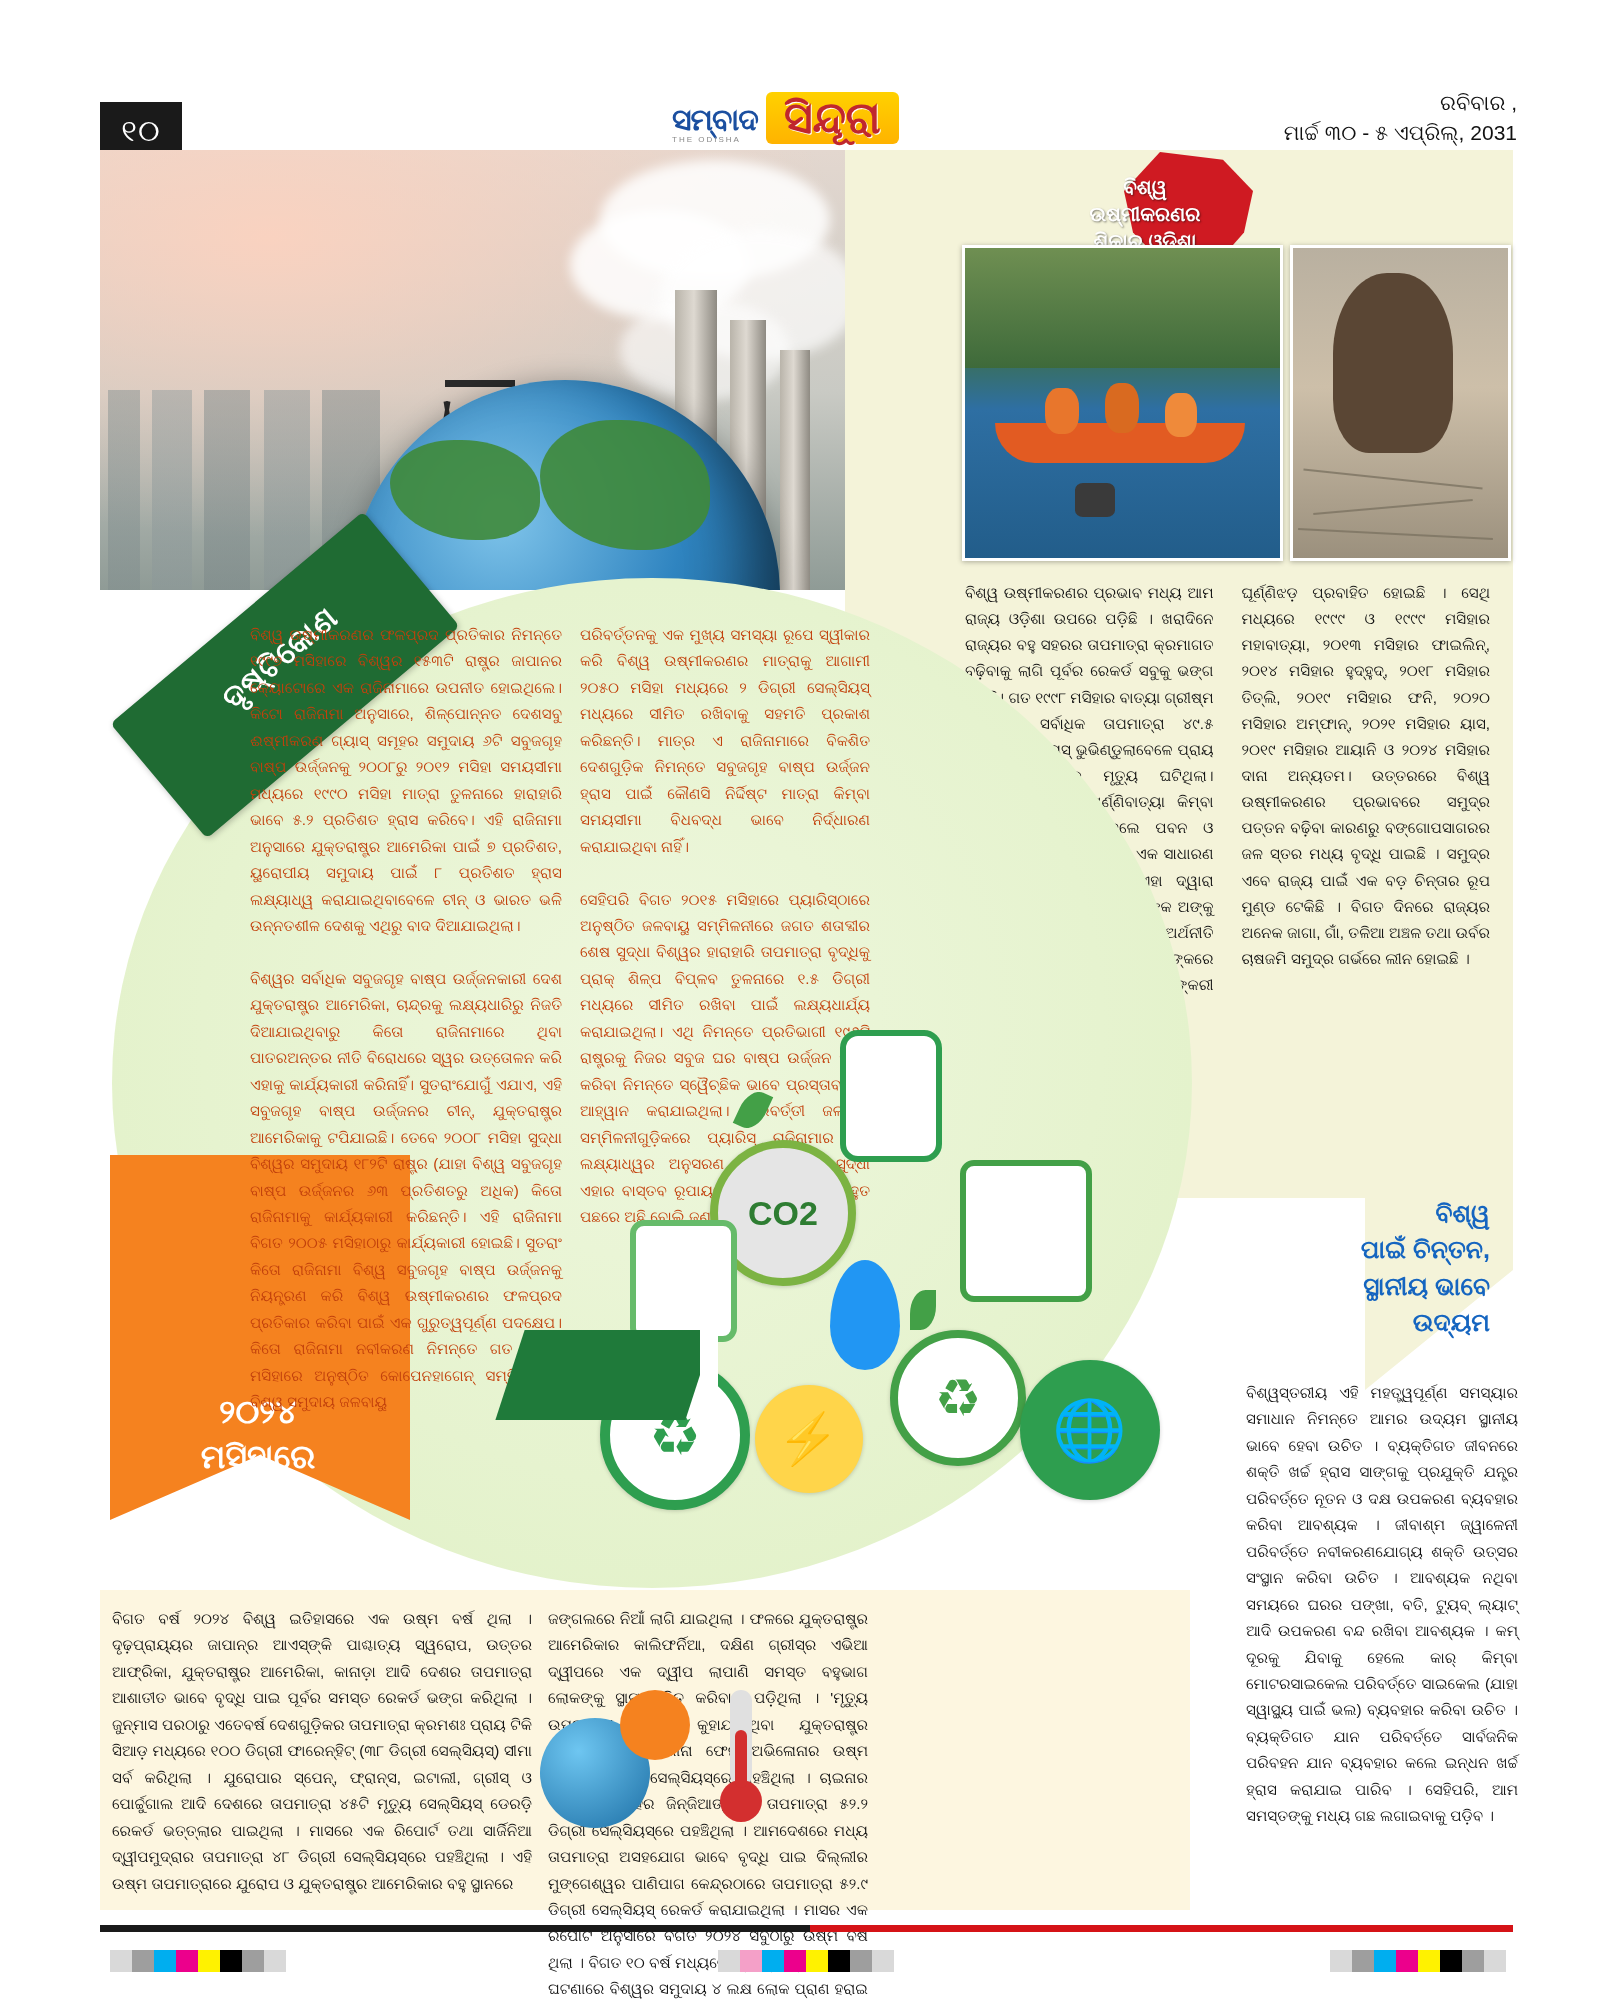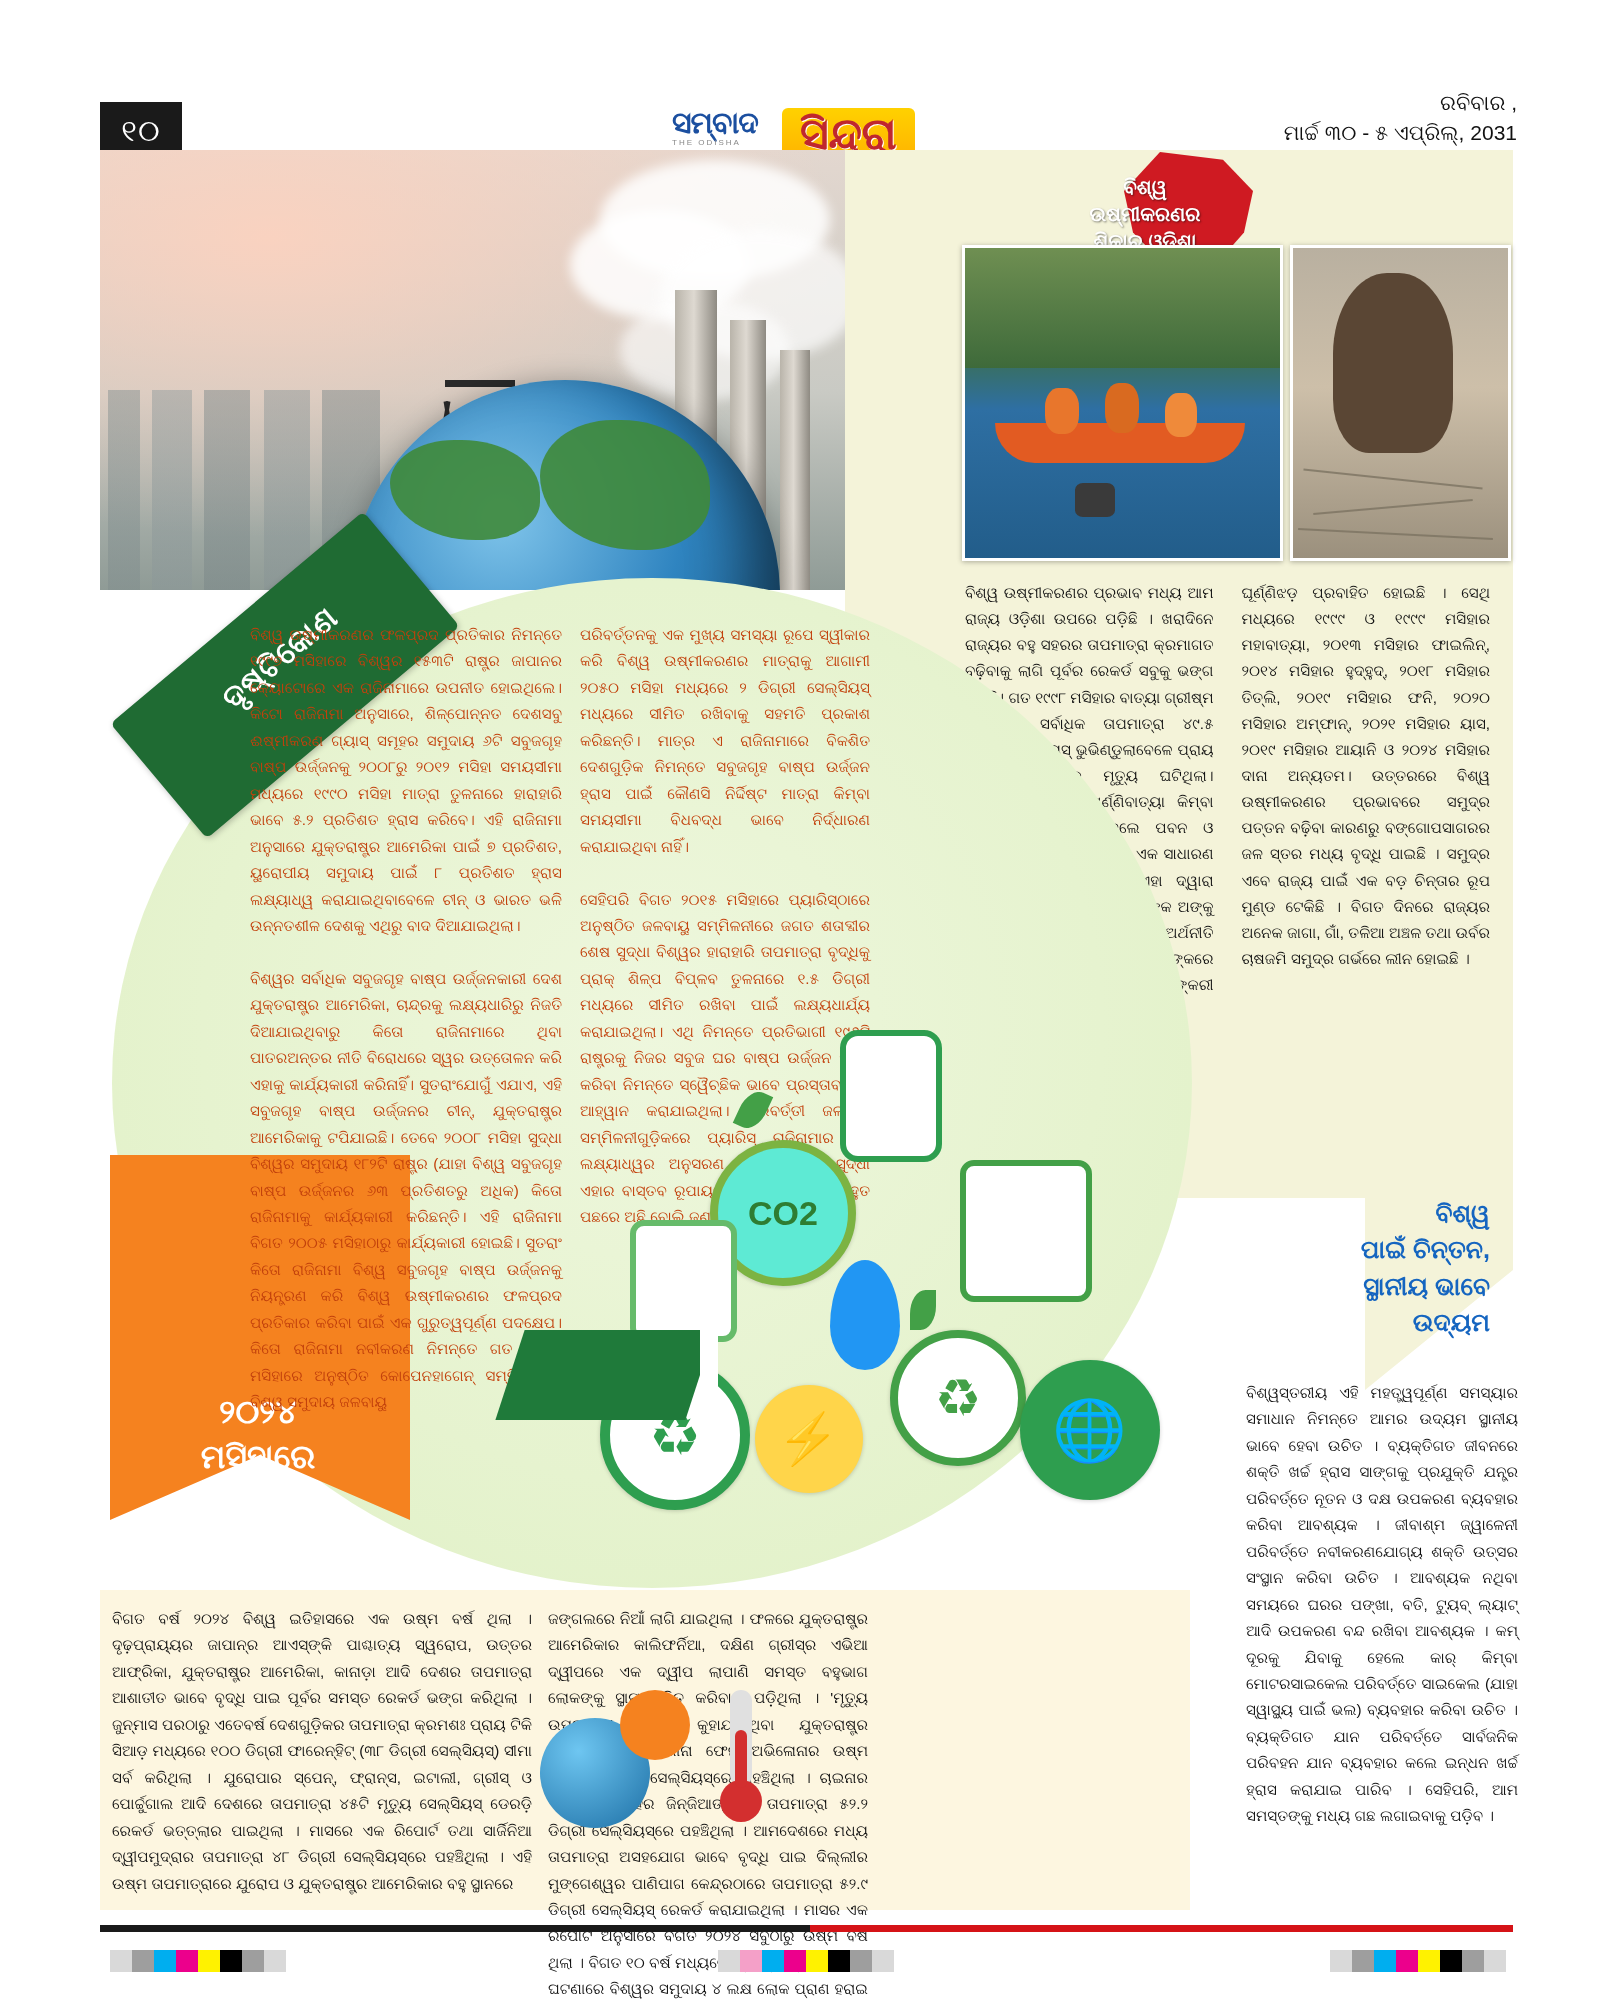--- a/index.html
+++ b/index.html
@@ -4,21 +4,21 @@
 <style>
   html,body{margin:0;padding:0;background:#ffffff;}
   body{width:1613px;height:2008px;position:relative;font-family:"Liberation Sans",sans-serif;overflow:hidden;}
 
   .page{position:absolute;left:0;top:0;width:1613px;height:2008px;background:#ffffff;}
 
   
   .masthead{position:absolute;left:0;top:0;width:1613px;height:150px;background:#ffffff;}
   .pagenum{position:absolute;left:100px;top:102px;width:82px;height:58px;background:#1a1a1a;color:#ffffff;
            font-size:30px;display:flex;align-items:center;justify-content:center;letter-spacing:1px;}
-  .logo-wrap{position:absolute;left:672px;top:92px;display:flex;align-items:flex-start;gap:24px;margin-top:16px;}
+  .logo-wrap{position:absolute;left:672px;top:92px;display:flex;align-items:flex-end;gap:8px;}
   .logo-sam{font-size:30px;font-weight:bold;color:#1b4fa0;letter-spacing:-1px;line-height:1;}
   .logo-sub{font-size:8px;color:#888;letter-spacing:2px;}
   .logo-sindura{background:linear-gradient(#ffd100,#ffb300);border-radius:6px;padding:4px 18px;
                 font-size:44px;font-weight:bold;color:#c0272d;line-height:1;
                 text-shadow:1px 1px 0 #fff;}
   .date-block{position:absolute;right:96px;top:88px;text-align:right;font-size:21px;color:#111;line-height:1.45;}
 
   
   .hero{position:absolute;left:100px;top:150px;width:845px;height:440px;overflow:hidden;
         background:linear-gradient(180deg,#cfd3d0 0%,#b9bfbd 40%,#9aa3a1 100%);}
@@ -213,21 +213,21 @@
 
 ସେହିପରି ବିଗତ ୨୦୧୫ ମସିହାରେ ପ୍ୟାରିସ୍‌ଠାରେ ଅନୁଷ୍ଠିତ ଜଳବାୟୁ ସମ୍ମିଳନୀରେ ଜଗତ ଶତାବ୍ଦୀର ଶେଷ ସୁଦ୍ଧା ବିଶ୍ୱର ହାରାହାରି ତାପମାତ୍ରା ବୃଦ୍ଧିକୁ ପ୍ରାକ୍ ଶିଳ୍ପ ବିପ୍ଳବ ତୁଳନାରେ ୧.୫ ଡିଗ୍ରୀ ମଧ୍ୟରେ ସୀମିତ ରଖିବା ପାଇଁ ଲକ୍ଷ୍ୟଧାର୍ଯ୍ୟ କରାଯାଇଥିଲା। ଏଥି ନିମନ୍ତେ ପ୍ରତିଭାଗୀ ୧୯୬ଟି ରାଷ୍ଟ୍ରକୁ ନିଜର ସବୁଜ ଘର ବାଷ୍ପ ଉର୍ଜ୍ଜନ ହ୍ରାସ କରିବା ନିମନ୍ତେ ସ୍ୱୈଚ୍ଛିକ ଭାବେ ପ୍ରସ୍ତାବ କରି ଆହ୍ୱାନ କରାଯାଇଥିଲା। ପରବର୍ତ୍ତୀ ଜଳବାୟୁ ସମ୍ମିଳନୀଗୁଡ଼ିକରେ ପ୍ୟାରିସ୍ ରାଜିନାମାର ଏହି ଲକ୍ଷ୍ୟାଧ୍ୱର ଅନୁସରଣ କରାଯାଇଥିଲେ ସୁଦ୍ଧା ଏହାର ବାସ୍ତବ ରୂପାୟନ କ୍ଷେତ୍ରରେ ବିଶ୍ୱ ବହୁତ ପଛରେ ଅଛି ବୋଲି ଜଣାପଡ଼ିଛି ।</div>
 
   <div class="eco">
     <div class="badge-circ" style="left:10px;top:330px;width:130px;height:130px;border:10px solid #2e9e4f;">
       <span style="font-size:58px;color:#2e9e4f;">♻</span>
     </div>
     <div class="badge-circ" style="left:165px;top:355px;width:108px;height:108px;background:#ffd54a;">
       <span style="font-size:50px;color:#2e7d32;">⚡</span>
     </div>
-    <div class="badge-circ" style="left:120px;top:110px;width:130px;height:130px;background:#5eead4;border:8px solid #7cb342;">
+    <div class="badge-circ" style="left:120px;top:110px;width:130px;height:130px;background:#e5e5e5;border:8px solid #7cb342;">
       <span style="font-size:34px;color:#2e7d32;font-weight:bold;">CO2</span>
     </div>
     <div class="badge-circ" style="left:300px;top:300px;width:120px;height:120px;background:#ffffff;border:8px solid #43a047;">
       <span style="font-size:52px;color:#43a047;">♻</span>
     </div>
     <div class="badge-circ" style="left:430px;top:330px;width:140px;height:140px;background:#2e9e4f;">
       <span style="font-size:60px;">🌐</span>
     </div>
     <div class="g-chip" style="left:370px;top:130px;width:120px;height:130px;background:#ffffff;border:6px solid #43a047;"></div>
     <div class="g-chip" style="left:250px;top:0px;width:90px;height:120px;background:#ffffff;border:6px solid #2e9e4f;border-radius:18px;"></div>

